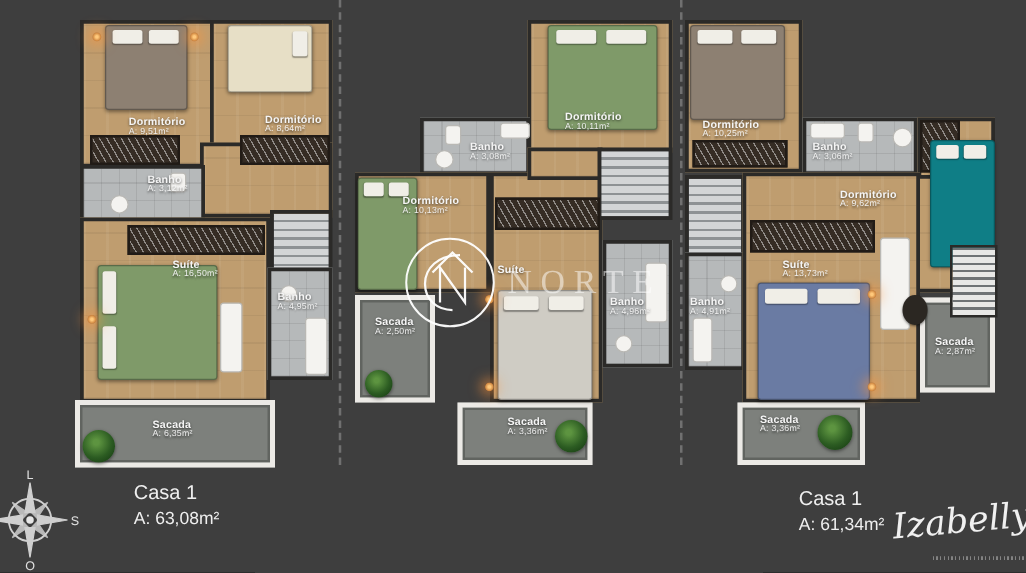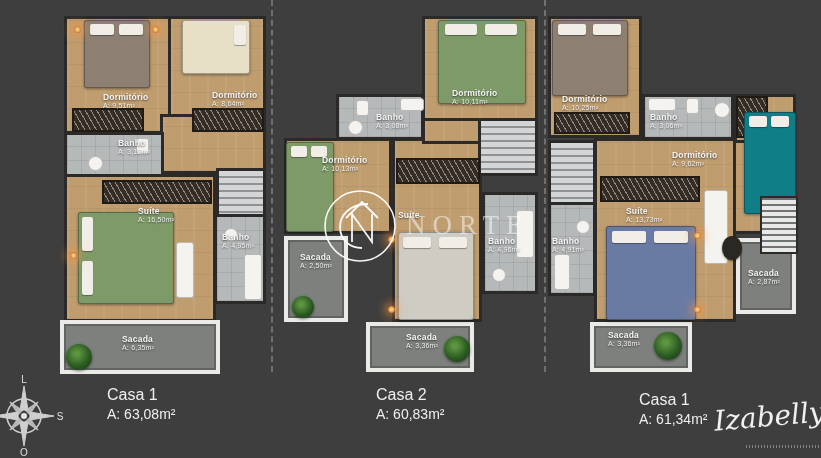--- a/index.html
+++ b/index.html
@@ -241,24 +241,20 @@
     <div class="rlabel" style="left:608px;top:330px">
       <span>Sacada</span>
       <span class="area">A: 3,36m²</span>
     </div>
   </div>
 
   <div class="caption" style="left:107px;top:386px">
     <div class="cap-name">Casa 1</div>
     <div class="cap-area">A: 63,08m²</div>
   </div>
-  <div class="caption" style="left:376px;top:386px">
-    <div class="cap-name">Casa 2</div>
-    <div class="cap-area">A: 60,83m²</div>
-  </div>
   <div class="caption" style="left:639px;top:391px">
     <div class="cap-name">Casa 1</div>
     <div class="cap-area">A: 61,34m²</div>
   </div>
 
   <svg class="compass" width="84" height="84" viewBox="0 0 84 84">
     <g stroke="#cfcfcf" fill="#cfcfcf">
       <circle cx="42" cy="42" r="17" fill="none" stroke-width="1.5"></circle>
       <g transform="translate(42,42)">
         <g transform="rotate(45)" opacity=".85">

